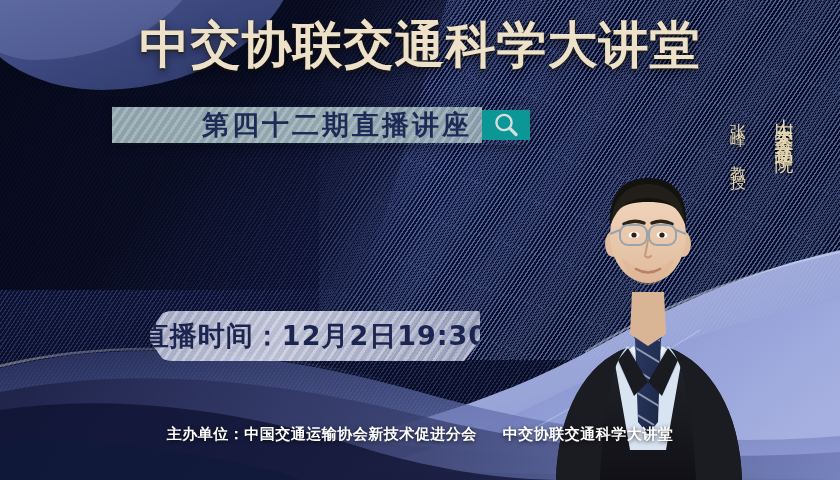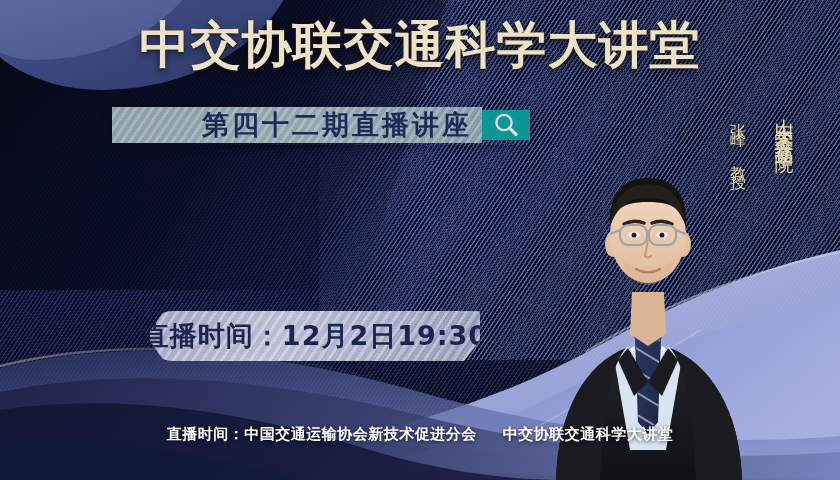--- a/index.html
+++ b/index.html
@@ -432,16 +432,16 @@
 
   <div class="time-pill">
     <span class="time-text">直播时间：12月2日19:30</span>
   </div>
 
   <div class="vtext v-affiliation">山东大学齐鲁交通学院</div>
 
   <div class="vtext v-speaker">张峰　教授</div>
 
   <div class="footer">
-    <span>直播时间：</span><span>中国交通运输协会新技术促进分会</span><span class="gap"></span><span>中交协联交通科学大讲堂</span>
+    <span>主办单位：</span><span>中国交通运输协会新技术促进分会</span><span class="gap"></span><span>中交协联交通科学大讲堂</span>
   </div>
 
 </div>
 
 </body></html>

